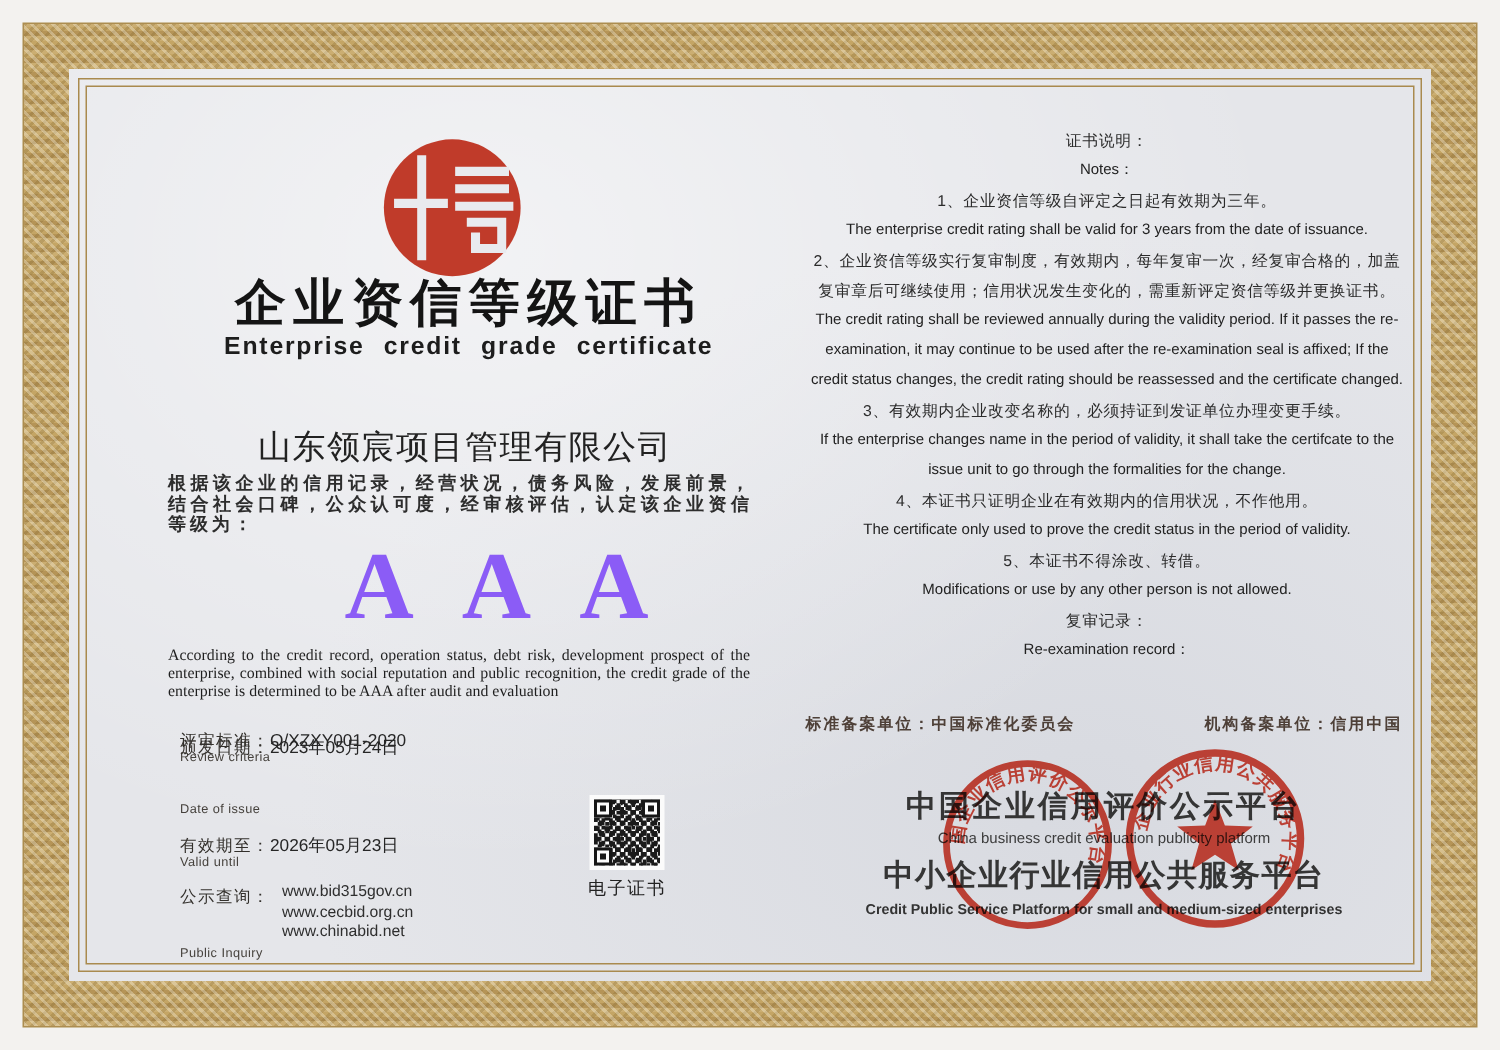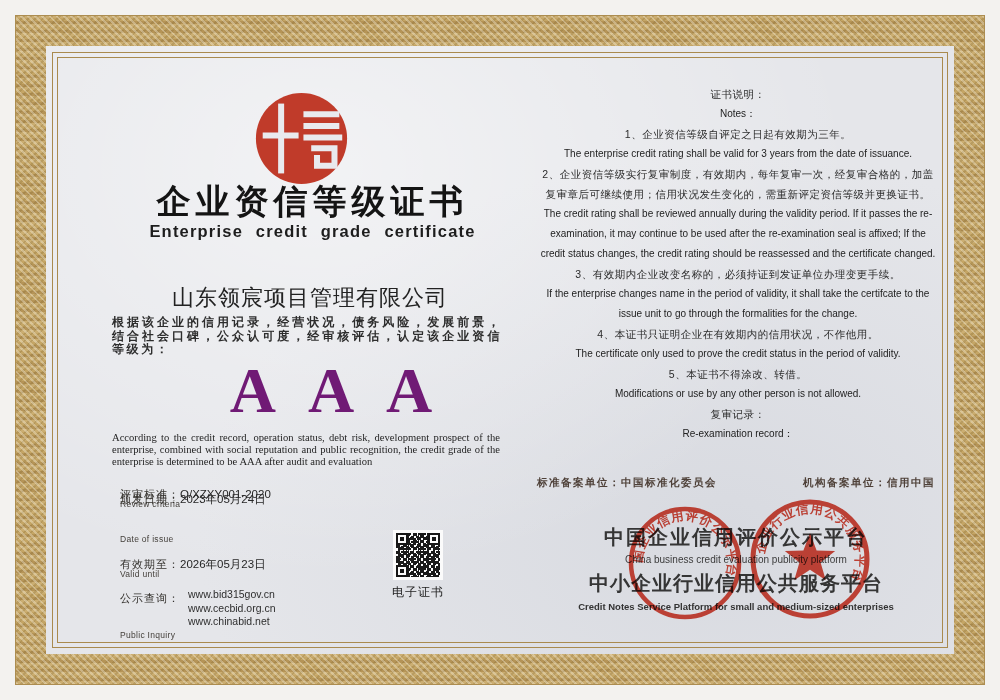--- a/index.html
+++ b/index.html
@@ -44,21 +44,21 @@
               letter-spacing:1.2px; word-spacing:7px; color:#1d1d1d; }
   .certno { left:302px; top:245px; font-size:12px; font-weight:bold; color:#2a2a2a; letter-spacing:.4px;
             font-family:"Liberation Serif", serif; }
 
   
   .company { left:70px; top:283px; width:480px; text-align:center; font-size:22px; color:#222;
              letter-spacing:1px; font-weight:500; }
   .statement-zh { left:112px; top:316px; width:390px; font-size:12px; font-weight:bold; color:#2d2d2d;
                   letter-spacing:2.6px; line-height:13.6px; text-align:justify; }
   .grade { left:131px; top:354px; width:400px; text-align:center; font-size:64px; font-weight:bold;
-           color:#701a75; font-family:"Liberation Serif", serif; letter-spacing:32px; padding-left:32px; }
+           color:#8b5cf6; font-family:"Liberation Serif", serif; letter-spacing:32px; padding-left:32px; }
   .statement-en { left:112px; top:432px; width:388px; font-size:10.6px; line-height:11.9px; color:#1f1f1f;
                   text-align:justify; font-family:"Liberation Serif", serif; }
 
   .field { color:#2e2e2e; }
   .field .lbl { font-size:11px; letter-spacing:1px; color:#33302c; }
   .field .val { font-size:11.5px; color:#262626; }
   .sub { font-size:8.5px; color:#45413c; letter-spacing:.3px; }
 
   .urls { display:flex; flex-direction:column; gap:1.5px; font-size:10.5px; color:#2e2e2e; }
 
@@ -175,21 +175,21 @@
 
   <div class="abs registry">
     <span>标准备案单位：中国标准化委员会</span>
     <span>机构备案单位：信用中国</span>
   </div>
 
   <div class="abs platform">
     <div class="p1zh">中国企业信用评价公示平台</div>
     <div class="p1en">China business credit evaluation publicity platform</div>
     <div class="p2zh">中小企业行业信用公共服务平台</div>
-    <div class="p2en">Credit Notes Service Platform for small and medium-sized enterprises</div>
+    <div class="p2en">Credit Public Service Platform for small and medium-sized enterprises</div>
   </div>
 
   <svg class="abs seal seal-left" width="118" height="118" viewBox="0 0 118 118">
     <defs>
       <path id="arcL" d="M 16 59 A 43 43 0 1 1 102 59 A 43 43 0 1 1 16 59"></path>
     </defs>
     <circle cx="59" cy="59" r="54" fill="none" stroke="#d42a18" stroke-width="4.5"></circle>
     <text fill="#d42a18" font-size="12.5" font-weight="bold" letter-spacing="1">
       <textPath href="#arcL" startOffset="25%" text-anchor="middle">中国企业信用评价公示平台</textPath>
     </text>

